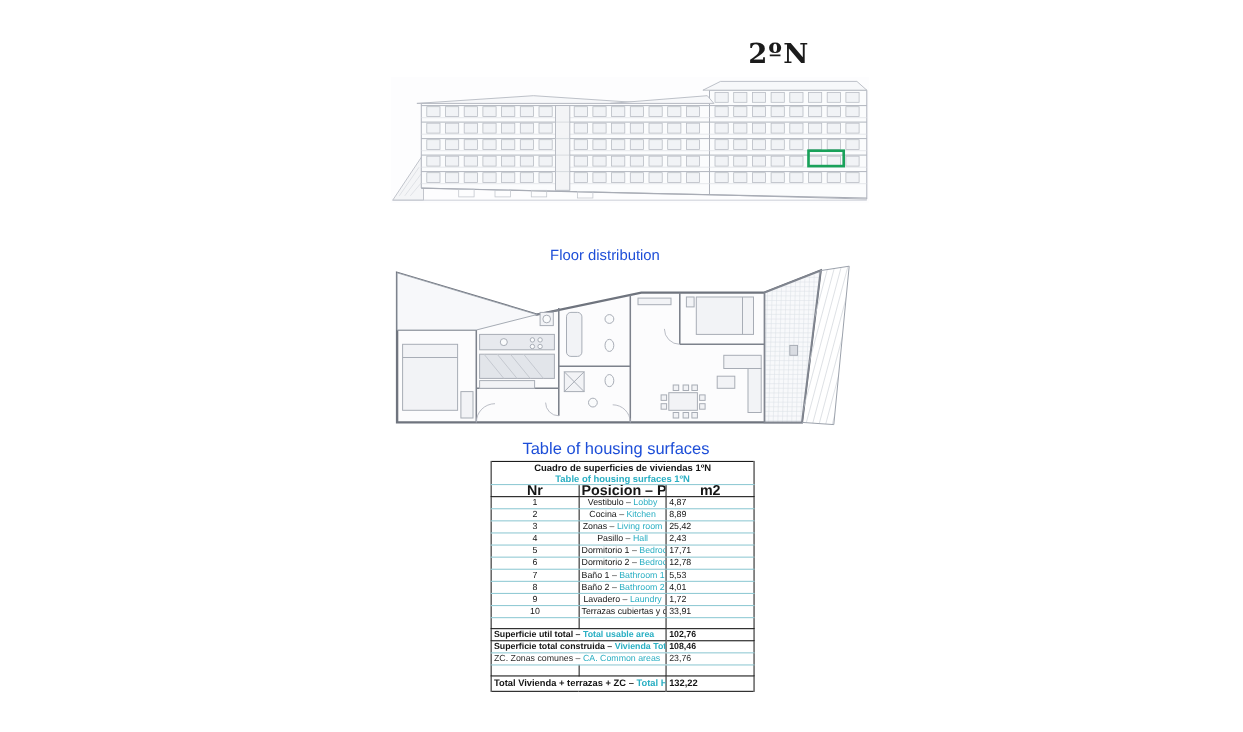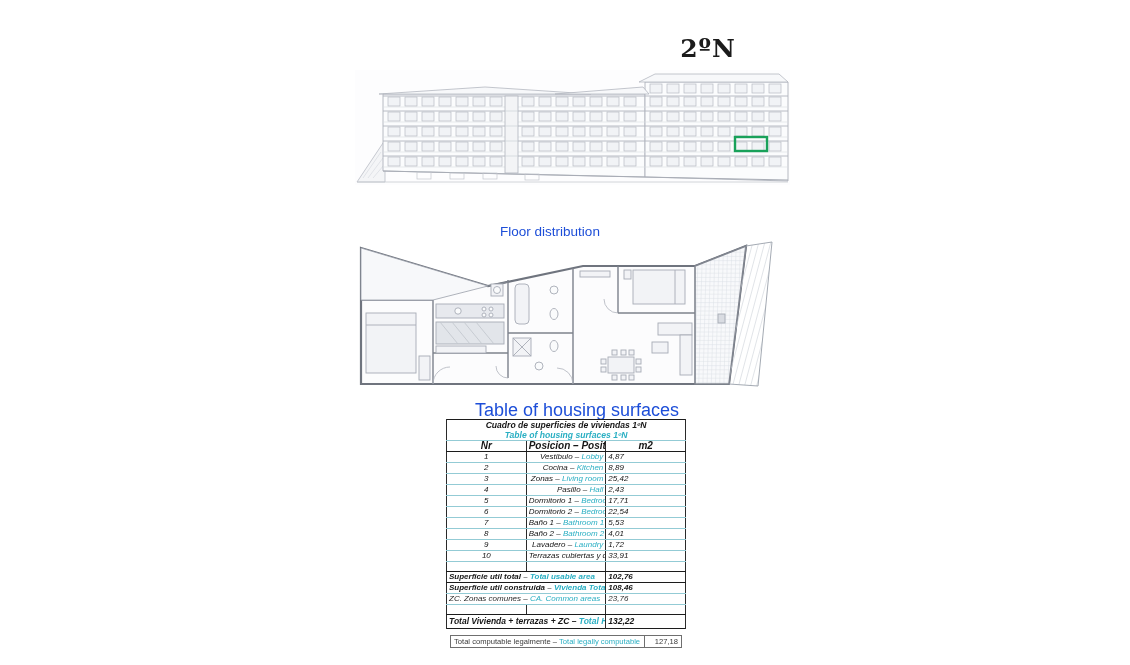--- a/index.html
+++ b/index.html
@@ -12,42 +12,42 @@
   .page-title{
     left:648px;top:34px;width:120px;text-align:center;
     font-family:"DejaVu Serif",serif;font-weight:bold;font-size:25px;color:#1b1b1b;
     letter-spacing:1px;
   }
 
   .section-label{
     color:#1d4ed8;font-size:13.5px;text-align:center;
   }
   .floor-label{left:420px;top:224px;width:260px}
-  .table-label{left:427px;top:400px;width:300px;font-size:18px}
+  .table-label{left:410px;top:400px;width:300px;font-size:15px}
 
   
   .tablewrap{left:446px;top:419px;width:240px}
   table.surfaces{
     border-collapse:collapse;width:240px;table-layout:fixed;
-    font-size:8px;color:#151515;border:1.6px solid #1c1c1c;font-style:italic;
+    font-size:8px;color:#151515;border:1.6px solid #1c1c1c;
   }
   table.surfaces td{
     padding:0 2px;height:10px;line-height:10px;white-space:nowrap;overflow:hidden;
     border-left:1px solid #2a2a2a;border-right:1px solid #2a2a2a;
     border-bottom:1px solid #93cbd5;
   }
   td.title-cell{
     text-align:center;height:24px;line-height:11px;border-bottom:1.4px solid #1c1c1c;
     font-weight:bold;font-size:8.6px;padding-top:1px;
   }
   tr.head td{
-    font-weight:bold;text-align:center;border-bottom:1.4px solid #1c1c1c;font-size:10px;
+    font-weight:bold;text-align:center;border-bottom:1.4px solid #1c1c1c;font-size:13px;
   }
   td.c-nr{text-align:center;width:13px}
-  td.c-pos{text-align:right;width:196px}
+  td.c-pos{text-align:center;width:196px}
   td.c-val{text-align:left;width:27px}
   tr.spacer td{border-bottom:1.3px solid #1c1c1c;height:9px}
   tr.total-row td{font-weight:bold}
   tr.total-row.first td{border-bottom:1.2px solid #1c1c1c}
   tr.zc td{font-weight:normal;color:#2b2b2b}
   tr.grand td{font-weight:bold;height:13px;line-height:13px;font-size:8.5px;border-bottom:none}
   .teal{color:#2aafc3}
   .sep{color:#333}
   tr.total-row td.lbl, tr.grand td.lbl{border-right:none}
 
@@ -421,21 +421,21 @@
     <td class="c-val">2,43</td>
         </tr>
         <tr>
           <td class="c-nr">5</td>
     <td class="c-pos"><span class="es">Dormitorio 1</span> <span class="sep">–</span> <span class="teal">Bedroom 1</span></td>
     <td class="c-val">17,71</td>
         </tr>
         <tr>
           <td class="c-nr">6</td>
     <td class="c-pos"><span class="es">Dormitorio 2</span> <span class="sep">–</span> <span class="teal">Bedroom 2</span></td>
-    <td class="c-val">22,54</td>
+    <td class="c-val">12,78</td>
         </tr>
         <tr>
           <td class="c-nr">7</td>
     <td class="c-pos"><span class="es">Baño 1</span> <span class="sep">–</span> <span class="teal">Bathroom 1</span></td>
     <td class="c-val">5,53</td>
         </tr>
         <tr>
           <td class="c-nr">8</td>
     <td class="c-pos"><span class="es">Baño 2</span> <span class="sep">–</span> <span class="teal">Bathroom 2</span></td>
     <td class="c-val">4,01</td>
@@ -457,21 +457,21 @@
           <td class="c-pos"></td>
           <td class="c-val"></td>
         </tr>
     </tbody>
     <tbody id="totals-body">
         <tr class="total-row first">
           <td class="lbl" colspan="2" style="font-weight:bold"><span class="es">Superficie util total</span> <span class="sep">–</span> <span class="teal">Total usable area</span></td>
     <td class="c-val" style="font-weight:bold">102,76</td>
         </tr>
         <tr class="total-row">
-          <td class="lbl" colspan="2" style="font-weight:bold"><span class="es">Superficie util construida</span> <span class="sep">–</span> <span class="teal">Vivienda Total built area - Housing</span></td>
+          <td class="lbl" colspan="2" style="font-weight:bold"><span class="es">Superficie total construida</span> <span class="sep">–</span> <span class="teal">Vivienda Total built area - Housing</span></td>
     <td class="c-val" style="font-weight:bold">108,46</td>
         </tr>
         <tr class="total-row zc">
           <td class="lbl" colspan="2" style="font-weight:normal"><span class="es">ZC. Zonas comunes</span> <span class="sep">–</span> <span class="teal">CA. Common areas</span></td>
     <td class="c-val" style="font-weight:normal">23,76</td>
         </tr>
       </tbody>
     <tbody>
       <tr class="spacer">
           <td class="c-nr"></td>
@@ -482,25 +482,13 @@
         <td class="lbl" colspan="2">
           <span>Total Vivienda + terrazas + ZC</span>
           <span class="sep">–</span>
           <span class="teal">Total Housing + terraces + CA</span>
         </td>
         <td class="c-val">132,22</td>
       </tr>
     </tbody>
   </table>
 
-  <table class="legal">
-    <tbody>
-      <tr>
-        <td>
-          <span>Total computable legalmente</span>
-          <span class="sep">–</span>
-          <span class="teal">Total legally computable</span>
-        </td>
-        <td class="val">127,18</td>
-      </tr>
-    </tbody>
-  </table>
 </div>
 
 </body></html>

